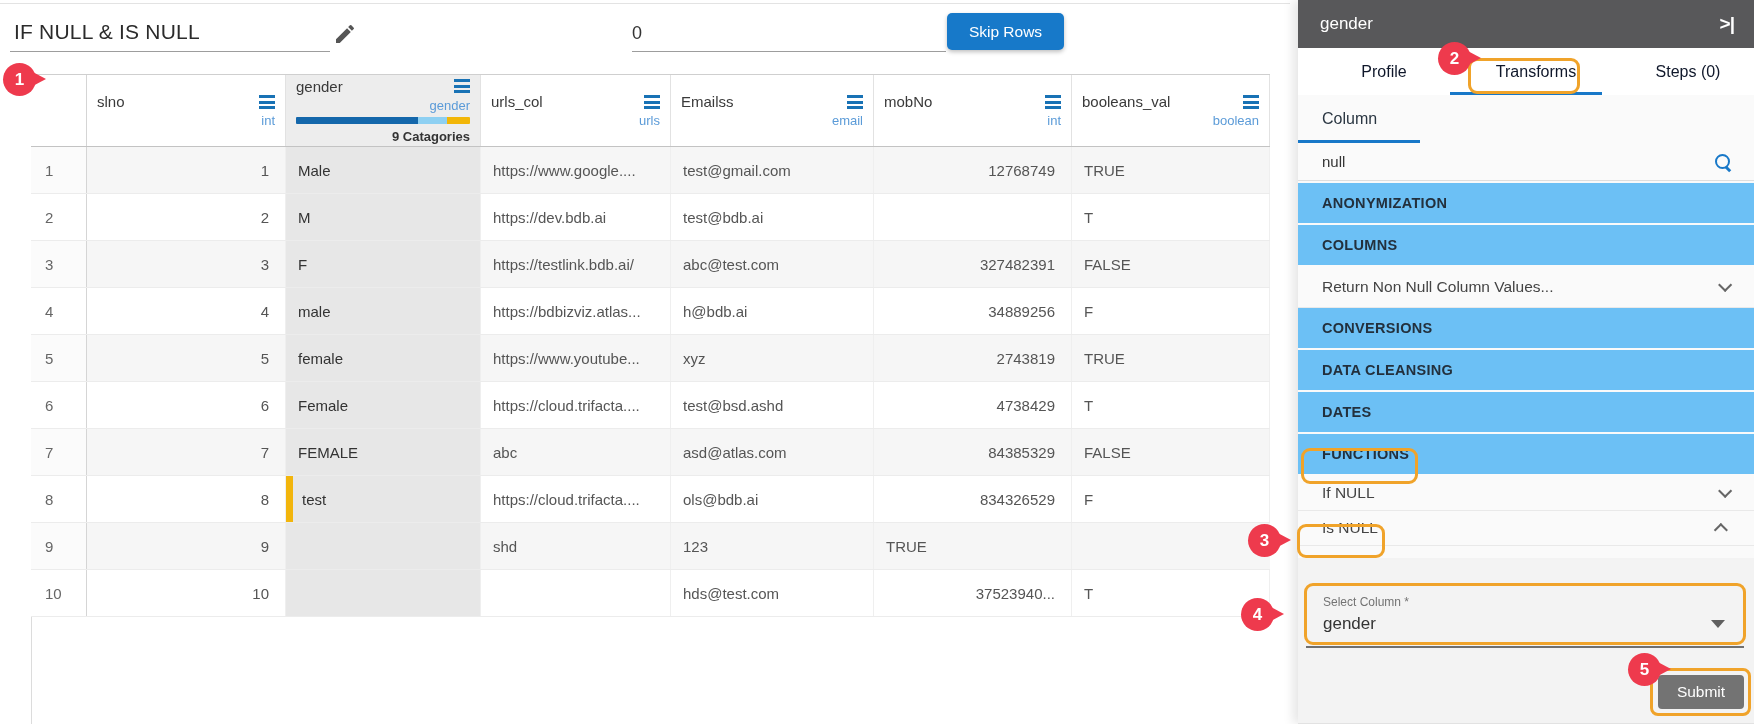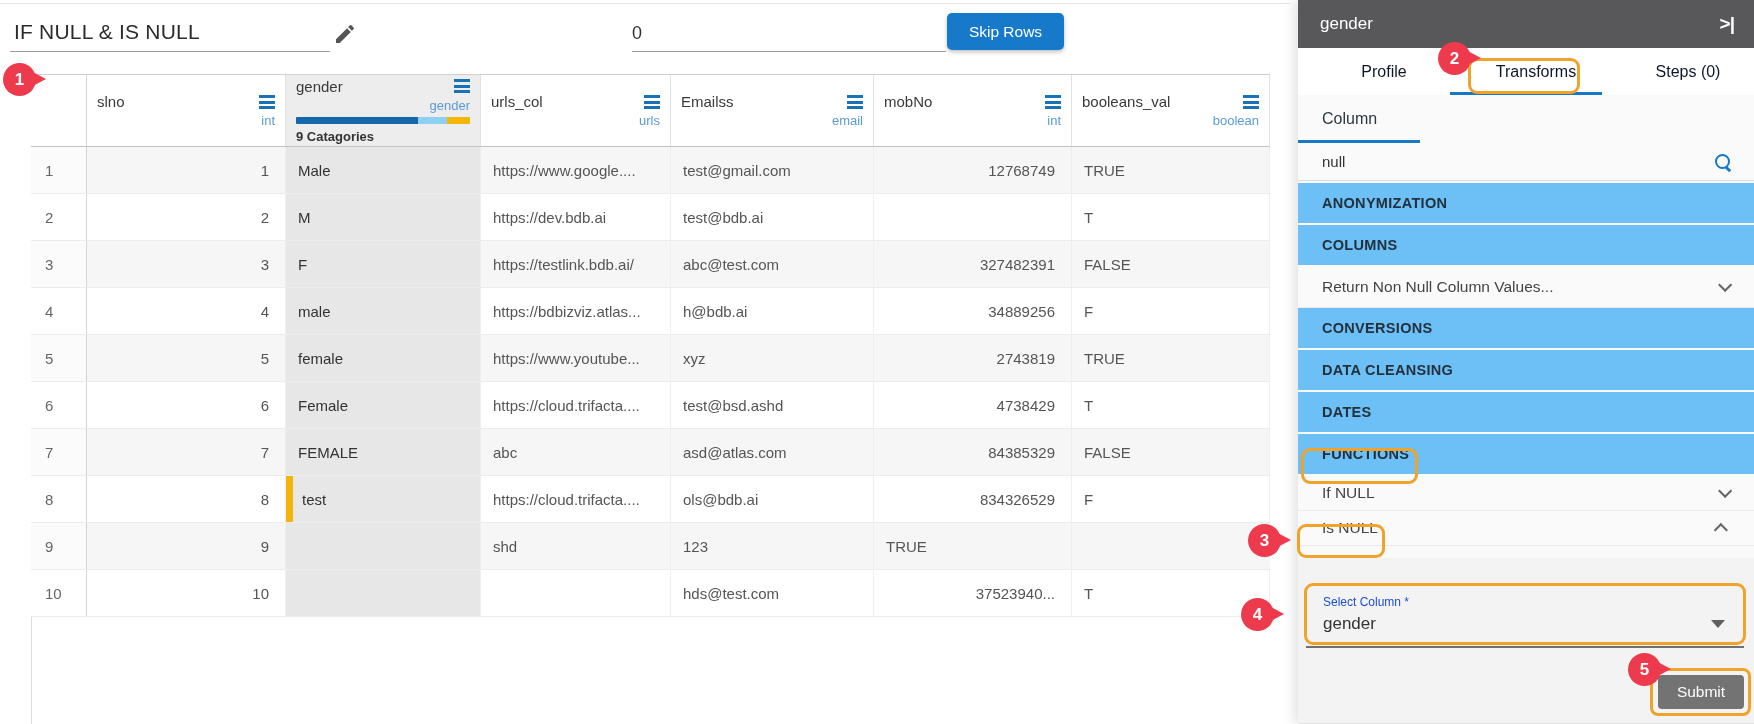--- a/index.html
+++ b/index.html
@@ -23,21 +23,21 @@
   .thead { height:73px; border-top:1px solid #cfcfcf; border-bottom:1px solid #c3c3c3; background:#fff; }
   .th { position:relative; border-right:1px solid #e2e2e2; padding:0 10px; display:flex; flex-direction:column; justify-content:center; background:#fff; cursor:pointer; }
   .th.rownum { background:#fff; border-right:1px solid #d5d5d5; cursor:default; }
   .th-main { display:flex; justify-content:space-between; align-items:center; }
   .th-name { font-size:15px; color:#3a3a3a; }
   .burger-icon { width:16px; height:14px; background:repeating-linear-gradient(to bottom,#1872b5 0 3px,transparent 3px 5.5px); }
   .th-type { font-size:13px; color:#5b9bd8; text-align:right; margin-top:3px; }
   .th.gender-col { background:#ededed; }
   .th-bar { display:flex; height:7px; margin-top:4px; border-radius:1px; overflow:hidden; }
   .th-bar div { height:100%; }
-  .th-cats { font-size:13px; color:#333; text-align:left; margin-top:5px; font-weight:bold; }
+  .th-cats { font-size:13px; color:#333; text-align:right; margin-top:5px; font-weight:bold; }
   .tbody .tr { height:47px; background:#fff; border-bottom:1px solid #ececec; }
   .tbody .tr.odd { background:#f6f6f6; }
   .td { display:flex; align-items:center; padding:0 12px; font-size:15px; color:#555; border-right:1px solid #efefef; overflow:hidden; white-space:nowrap; cursor:pointer; }
   .td.num { color:#666; padding-left:14px; cursor:default; border-right:1px solid #d5d5d5; background:rgba(255,255,255,.6); }
   .td.right { justify-content:flex-end; padding-right:16px; }
   .td.gender-cell { background:#e7e7e7; color:#333; }
   .td.gender-cell.flag { box-shadow:inset 7px 0 0 #f2b50c; padding-left:16px;text-align:right; }
 
   
   .sidebar { position:absolute; left:1298px; top:0; width:456px; height:724px; background:#fafafa; box-shadow:-5px 0 10px rgba(0,0,0,.10); }
@@ -58,21 +58,21 @@
   .sb-list { margin-top:2px; }
   .sb-row { display:flex; align-items:center; }
   .sb-row.category { height:40px; margin-bottom:2px; background:#6cc0f5; color:#23303d; font-weight:bold; font-size:14.5px; padding:0 24px; letter-spacing:.3px; cursor:pointer; }
   .sb-row.item { height:41px; background:#fafafa; color:#444; font-size:15.5px; padding:0 22px 0 24px; justify-content:space-between; border-bottom:1px solid #e9e9e9; cursor:pointer; }
   .sb-row.item.small { height:35px; }
   .chev { width:10px; height:10px; border-right:2px solid #666; border-bottom:2px solid #666; margin-right:4px; }
   .chev.down { transform:rotate(45deg) translateY(-3px); }
   .chev.up { transform:rotate(-135deg) translateY(-3px); }
   .sb-form { position:absolute; left:0; top:558px; width:456px; height:166px; background:#f3f3f3; border-bottom:1px solid #e2e2e2; }
   .select-field { position:absolute; left:6px; top:25px; width:442px; height:62px; border:3px solid #f0a32a; border-radius:9px; padding:9px 16px 0; cursor:pointer; }
-  .select-label { font-size:12px; color:#1d4ed8; }
+  .select-label { font-size:12px; color:#737373; }
   .select-value { font-size:17px; color:#333; margin-top:5px; }
   .select-arrow { position:absolute; right:18px; top:34px; width:0; height:0; border-left:7px solid transparent; border-right:7px solid transparent; border-top:8px solid #5f5f5f; }
   .select-underline { position:absolute; left:8px; top:88px; width:438px; height:2px; background:#6f6f6f; }
   .submit-btn { position:absolute; left:360px; top:117px; width:86px; height:34px; background:#737373; border:none; border-radius:4px; color:#fff; font-size:15.5px; font-family:inherit; cursor:pointer; }
   .submit-box { position:absolute; left:352px; top:110px; width:101px; height:48px; border:3px solid #f0a32a; border-radius:8px; pointer-events:none; }
 
   
   .hl-box { position:absolute; border:3px solid #f0a32a; border-radius:9px; pointer-events:none; }
   .hl-transforms { left:1468px; top:58px; width:112px; height:36px; }
   .hl-functions { left:1301px; top:448px; width:117px; height:36px; }

